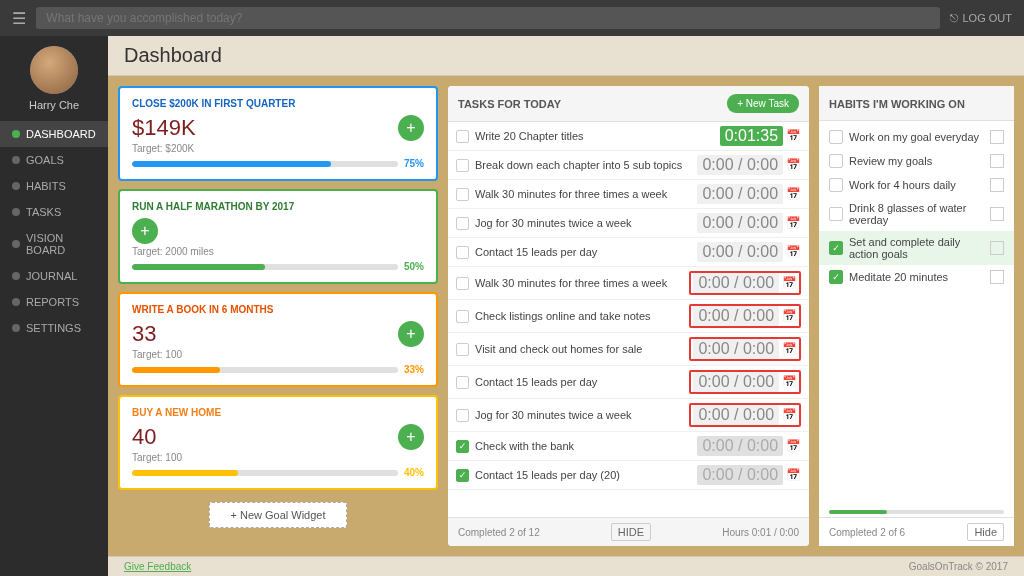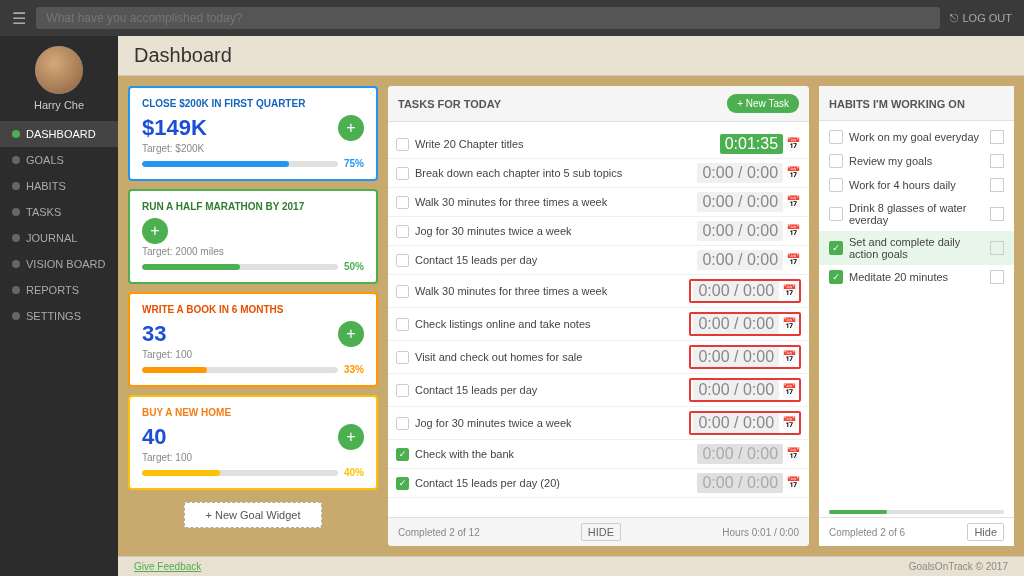--- a/index.html
+++ b/index.html
@@ -8,54 +8,54 @@
     
     .topbar { background: #3a3a3a; height: 36px; display: flex; align-items: center; padding: 0 12px; gap: 10px; flex-shrink: 0; }
     .topbar-hamburger { color: #aaa; font-size: 16px; cursor: pointer; }
     .topbar-input { background: #555; border: none; color: #ccc; padding: 4px 10px; border-radius: 3px; flex: 1; font-size: 12px; outline: none; }
     .topbar-logout { color: #aaa; font-size: 11px; margin-left: auto; cursor: pointer; display: flex; align-items: center; gap: 4px; }
 
     
     .main-layout { display: flex; flex: 1; overflow: hidden; }
 
     
-    .sidebar { background: #2c2c2c; width: 118px; flex-shrink: 0; display: flex; flex-direction: column; align-items: center; padding-top: 10px; }
+    .sidebar { background: #2c2c2c; width: 108px; flex-shrink: 0; display: flex; flex-direction: column; align-items: center; padding-top: 10px; }
     .sidebar-avatar { width: 48px; height: 48px; border-radius: 50%; background: #888; overflow: hidden; display: flex; align-items: center; justify-content: center; }
     .sidebar-avatar-img { width: 100%; height: 100%; background: radial-gradient(circle at 40% 35%, #d4a97a, #8a6040); border-radius: 50%; }
     .sidebar-username { color: #ccc; font-size: 11px; margin-top: 5px; margin-bottom: 10px; }
     .sidebar-nav { width: 100%; }
     .sidebar-item { display: flex; align-items: center; gap: 6px; padding: 7px 12px; color: #aaa; font-size: 11px; cursor: pointer; width: 100%; }
     .sidebar-item.active { background: #444; color: #fff; }
     .sidebar-dot { width: 8px; height: 8px; border-radius: 50%; background: #666; flex-shrink: 0; }
     .sidebar-dot.active { background: #4CAF50; }
 
     
     .content { flex: 1; display: flex; flex-direction: column; overflow: hidden; }
     .content-header { background: #e8e0d0; padding: 8px 16px; border-bottom: 1px solid #d0c8b8; }
     .content-header h1 { font-size: 20px; color: #333; font-weight: normal; }
 
     .content-body { flex: 1; background: #c8a96e; padding: 10px; display: flex; gap: 10px; overflow: hidden; }
 
     
-    .goals-column { width: 250px; flex-shrink: 0; display: flex; flex-direction: column; gap: 8px; }
+    .goals-column { width: 320px; flex-shrink: 0; display: flex; flex-direction: column; gap: 8px; }
 
     .goal-widget { background: #fff; border-radius: 4px; padding: 10px 12px; border: 2px solid #ccc; }
     .goal-widget.blue { border-color: #2196F3; }
     .goal-widget.green { border-color: #4CAF50; }
     .goal-widget.orange { border-color: #FF9800; }
     .goal-widget.gold { border-color: #FFC107; }
 
     .goal-title { font-size: 10px; font-weight: bold; color: #555; text-transform: uppercase; margin-bottom: 6px; }
     .goal-widget.blue .goal-title { color: #1565C0; }
     .goal-widget.green .goal-title { color: #2E7D32; }
     .goal-widget.orange .goal-title { color: #E65100; }
     .goal-widget.gold .goal-title { color: #F57F17; }
 
     .goal-value-row { display: flex; align-items: center; justify-content: space-between; }
-    .goal-value { font-size: 22px; font-weight: bold; color: #1d4ed8; text-align: right; }
+    .goal-value { font-size: 22px; font-weight: normal; color: #7f1d1d; text-align: right; }
     .goal-plus-btn { width: 26px; height: 26px; background: #4CAF50; border-radius: 50%; display: flex; align-items: center; justify-content: center; color: #fff; font-size: 16px; cursor: pointer; }
     .goal-target { font-size: 10px; color: #888; margin: 2px 0 4px; }
     .goal-progress-row { display: flex; align-items: center; gap: 6px; }
     .goal-progress-bar { flex: 1; height: 6px; background: #e0e0e0; border-radius: 3px; overflow: hidden; }
     .goal-progress-fill { height: 100%; border-radius: 3px; }
     .goal-pct { font-size: 10px; font-weight: bold; }
     .goal-widget.blue .goal-progress-fill { background: #2196F3; }
     .goal-widget.green .goal-progress-fill { background: #4CAF50; }
     .goal-widget.orange .goal-progress-fill { background: #FF9800; }
     .goal-widget.gold .goal-progress-fill { background: #FFC107; }
@@ -66,21 +66,21 @@
 
     .new-goal-btn-wrap { margin-top: 4px; display: flex; justify-content: center; }
     .new-goal-btn { background: #fff; border: 1px dashed #aaa; color: #555; font-size: 11px; padding: 6px 20px; cursor: pointer; border-radius: 3px; }
 
     
     .tasks-column { flex: 1; display: flex; flex-direction: column; background: #fff; border-radius: 4px; overflow: hidden; min-width: 0; }
     .tasks-header { display: flex; align-items: center; justify-content: space-between; padding: 8px 10px; background: #f5f5f5; border-bottom: 1px solid #e0e0e0; }
     .tasks-title { font-size: 11px; font-weight: bold; color: #555; text-transform: uppercase; }
     .new-task-btn { background: #4CAF50; color: #fff; border: none; font-size: 10px; padding: 4px 10px; border-radius: 9px; cursor: pointer; }
 
-    .tasks-list { flex: 1; overflow-y: auto; margin-top: 8px; }
+    .tasks-list { flex: 1; overflow-y: auto; }
     .task-row { display: flex; align-items: center; padding: 4px 8px; border-bottom: 1px solid #f0f0f0; gap: 6px; min-height: 28px; }
     .task-checkbox { width: 13px; height: 13px; border: 1px solid #ccc; border-radius: 2px; flex-shrink: 0; display: flex; align-items: center; justify-content: center; cursor: pointer; }
     .task-checkbox.checked { background: #4CAF50; border-color: #4CAF50; }
     .task-checkbox.checked::after { content: '✓'; color: #fff; font-size: 9px; }
     .task-label { flex: 1; font-size: 11px; color: #444; }
     .task-time { font-size: 16px; color: #888; background: #f0f0f0; padding: 1px 5px; border-radius: 2px; white-space: nowrap; }
     .task-time.active { background: #4CAF50; color: #fff; }
     .task-time.completed { background: #e0e0e0; color: #aaa; }
     .task-cal { font-size: 12px; color: #aaa; cursor: pointer; }
 
@@ -138,25 +138,25 @@
       <div class="sidebar-item">
         <div class="sidebar-dot"></div>
         <span>HABITS</span>
       </div>
       <div class="sidebar-item">
         <div class="sidebar-dot"></div>
         <span>TASKS</span>
       </div>
       <div class="sidebar-item">
         <div class="sidebar-dot"></div>
+        <span>VISION BOARD</span>
+      </div>
+      <div class="sidebar-item">
+        <div class="sidebar-dot"></div>
         <span>JOURNAL</span>
-      </div>
-      <div class="sidebar-item">
-        <div class="sidebar-dot"></div>
-        <span>VISION BOARD</span>
       </div>
       <div class="sidebar-item">
         <div class="sidebar-dot"></div>
         <span>REPORTS</span>
       </div>
       <div class="sidebar-item">
         <div class="sidebar-dot"></div>
         <span>SETTINGS</span>
       </div>
     </nav>

